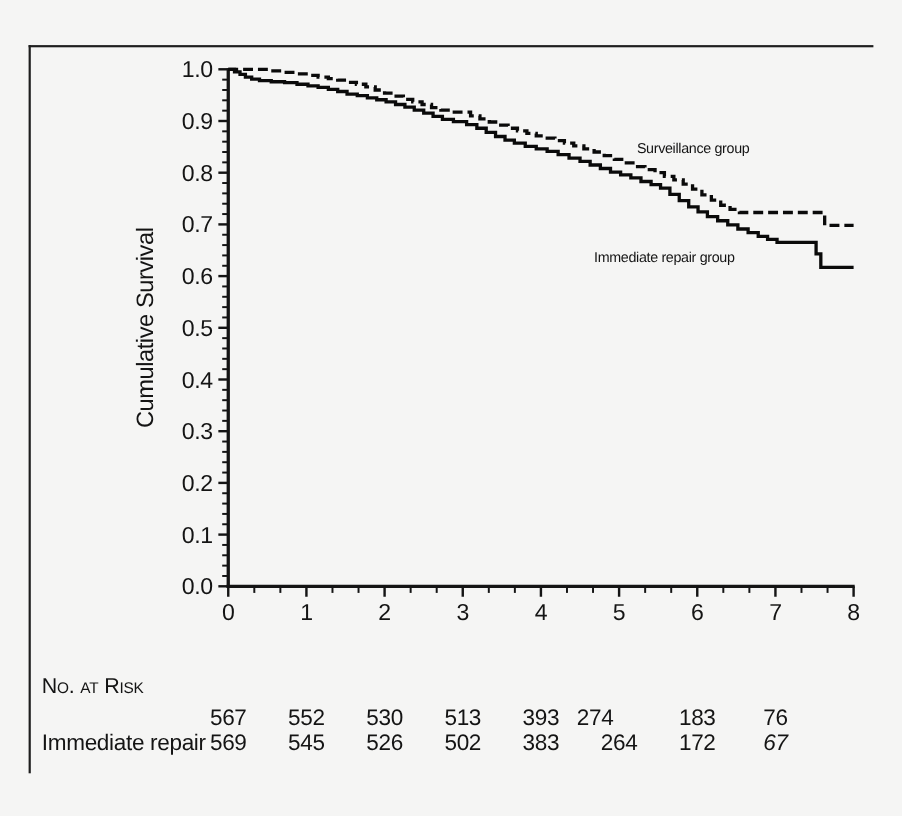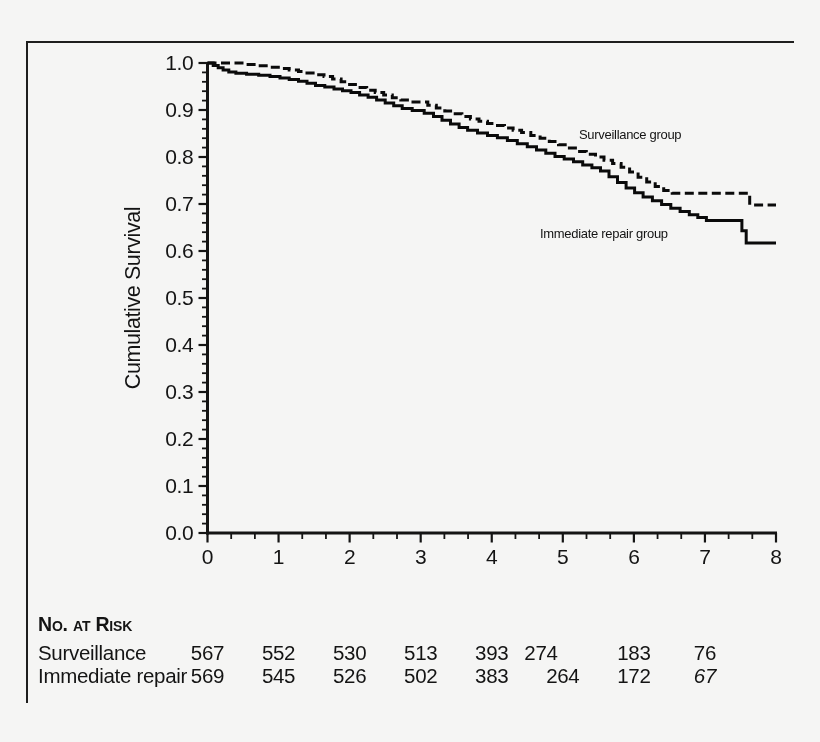--- a/index.html
+++ b/index.html
@@ -22,21 +22,21 @@
   }
   .y-title{left:133px;top:298px;transform:translate(-50%,-50%) rotate(-90deg)}
   .x-title{left:491px;top:577px;transform:translateX(-50%)}
   .curve-label{
     position:absolute;font-size:13px;letter-spacing:-0.3px;white-space:nowrap;
   }
   .surv-label{left:579px;top:127px}
   .imm-label{left:540px;top:226px}
   .risk-header{
     position:absolute;left:38px;top:613px;font-size:19.5px;
-    font-variant:small-caps;letter-spacing:-0.2px;white-space:nowrap;font-weight:bold;
+    font-variant:small-caps;letter-spacing:-0.2px;white-space:nowrap;
   }
   .risk-row{
     position:absolute;left:0;width:100%;height:23px;
     font-size:20.5px;letter-spacing:-0.3px;
   }
   .row-0{top:641px}
   .row-1{top:664px}
   .risk-row .risk-label{position:absolute;left:38px;white-space:nowrap}
   .risk-value{position:absolute;width:72px;text-align:center}
 </style>
@@ -164,21 +164,20 @@
 
 
   <div class="curve-label surv-label">Surveillance group</div>
 
   <div class="curve-label imm-label">Immediate repair group</div>
 
   <div>
     <div class="risk-header">No. at Risk</div>
 
     <div class="risk-row row-0">
-      <span class="risk-label">Surveillance</span>
     <span class="risk-value" style="left: 171.5px;">567</span>
         <span class="risk-value" style="left: 242.562px;">552</span>
         <span class="risk-value" style="left: 313.625px;">530</span>
         <span class="risk-value" style="left: 384.688px;">513</span>
         <span class="risk-value" style="left: 455.75px;">393</span>
         <span class="risk-value" style="left: 505px;">274</span>
         <span class="risk-value" style="left: 597.875px;">183</span>
         <span class="risk-value" style="left: 668.938px;">76</span>
       </div>
 

